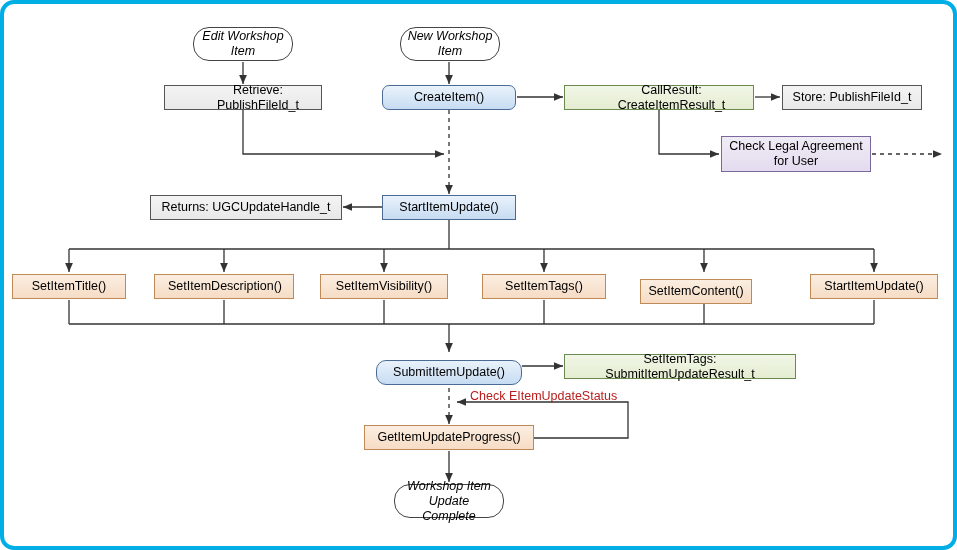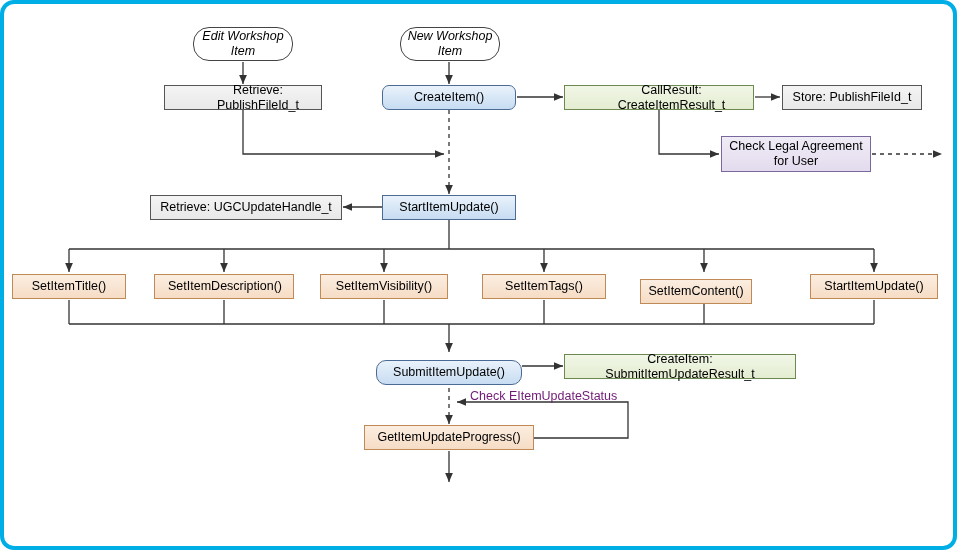--- a/index.html
+++ b/index.html
@@ -45,21 +45,21 @@
     position: absolute;
     left: 0; top: 0;
     width: 949px;
     height: 542px;
     pointer-events: none;
   }
   .lbl {
     position: absolute;
     font-size: 12.5px;
     background: transparent;
-    color: #701a75;
+    color: #b91c1c;
     white-space: nowrap;
   }
 </style>
 </head>
 <body>
 
 <div class="frame">
 
 <svg class="connectors">
   <defs>
@@ -124,38 +124,39 @@
 <div class="node gray" style="left:160px; top:81px; width:158px; height:25px;padding-left:36px;">Retrieve: PublishFileId_t</div>
 
 <div class="node blue" style="left:378px; top:81px; width:134px; height:25px;border-radius:7px;">CreateItem()</div>
 
 <div class="node green" style="left:560px; top:81px; width:190px; height:25px;padding-left:31px;">CallResult: CreateItemResult_t</div>
 
 <div class="node gray" style="left:778px; top:81px; width:140px; height:25px;">Store: PublishFileId_t</div>
 
 <div class="node purple" style="left:717px; top:132px; width:150px; height:36px;">Check Legal Agreement<br>for User</div>
 
-<div class="node gray" style="left:146px; top:191px; width:192px; height:25px;">Retrieve: UGCUpdateHandle_t</div>
+<div class="node gray" style="left:146px; top:191px; width:192px; height:25px;">Returns: UGCUpdateHandle_t</div>
 
 <div class="node blue" style="left:378px; top:191px; width:134px; height:25px;">StartItemUpdate()</div>
 
 <div class="node orange" style="left:8px;   top:270px; width:114px; height:25px;">SetItemTitle()</div>
 
 <div class="node orange" style="left:150px; top:270px; width:140px; height:25px;padding-left:8px;">SetItemDescription()</div>
 
 <div class="node orange" style="left:316px; top:270px; width:128px; height:25px;">SetItemVisibility()</div>
 
 <div class="node orange" style="left:478px; top:270px; width:124px; height:25px;">SetItemTags()</div>
 
 <div class="node orange" style="left:636px; top:275px; width:112px; height:25px;">SetItemContent()</div>
 
 <div class="node orange" style="left:806px; top:270px; width:128px; height:25px;">StartItemUpdate()</div>
 
 <div class="node blue" style="left:372px; top:356px; width:146px; height:25px;border-radius:10px;">SubmitItemUpdate()</div>
 
-<div class="node green" style="left:560px; top:350px; width:232px; height:25px;">CreateItem: SubmitItemUpdateResult_t</div>
+<div class="node green" style="left:560px; top:350px; width:232px; height:25px;">SetItemTags: SubmitItemUpdateResult_t</div>
 
 <div class="lbl" style="left:466px; top:385px;">Check EItemUpdateStatus</div>
 
 <div class="node orange" style="left:360px; top:421px; width:170px; height:25px;">GetItemUpdateProgress()</div>
 
+<div class="node pill" style="left:390px; top:480px; width:110px; height:34px;">Workshop Item<br>Update Complete</div>
 
 </div>
 
 </body></html>

